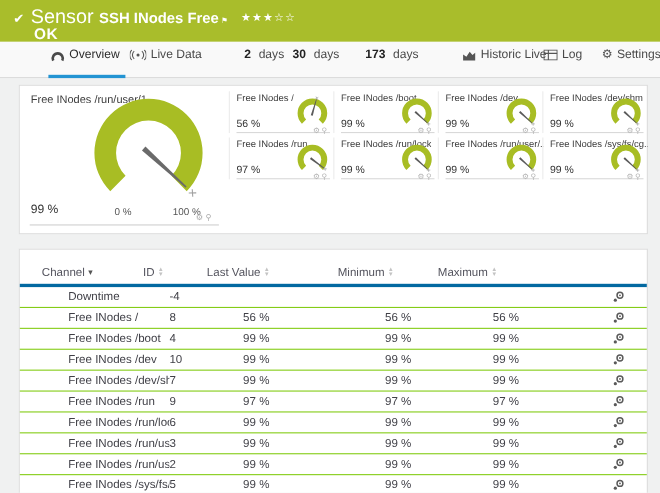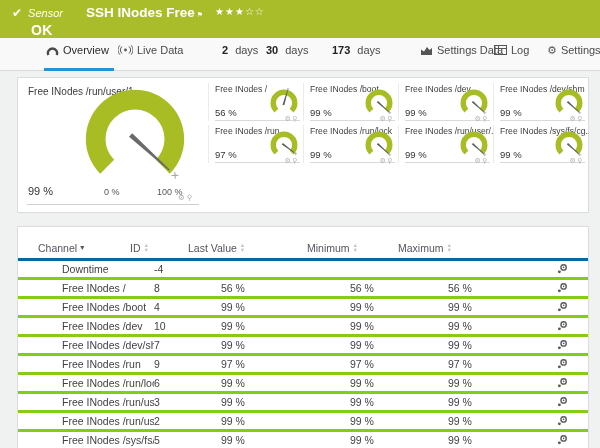--- a/index.html
+++ b/index.html
@@ -4,21 +4,21 @@
 <style>
   * { margin:0; padding:0; box-sizing:border-box; }
   html,body { width:600px; height:448px; overflow:hidden; background:#f0f1f1;
     font-family:"Liberation Sans","DejaVu Sans",sans-serif; }
   .app { position:relative; width:600px; height:448px; }
 
   
   .statusbar { position:absolute; left:0; top:0; width:600px; height:38px; background:#a9bd2b; color:#fff; }
   .hdr-line { position:absolute; left:12px; top:5px; display:flex; align-items:baseline; white-space:nowrap; }
   .hdr-check { font-size:12px; margin-right:6px; }
-  .hdr-kind { font-style:italic; font-size:11px; font-weight:400; margin-right:23px; }
+  .hdr-kind { font-size:18px; font-weight:400; margin-right:5px; }
   .hdr-title { font-size:13.5px; font-weight:600; }
   .hdr-flag { font-size:7px; vertical-align:super; margin-left:2px; }
   .hdr-stars { font-size:10px; margin-left:12px; letter-spacing:1px; position:relative; top:-2px; }
   .hdr-ok { position:absolute; left:31px; top:22px; font-size:14px; font-weight:bold; letter-spacing:.3px; }
 
   
   .tabbar { position:absolute; left:0; top:38px; width:600px; height:33px; background:#f9f9f9; border-bottom:1px solid #dcdcdc; font-size:11px; color:#4a4a4a; }
   .tab { position:absolute; top:0; height:24px; line-height:33px; white-space:nowrap; cursor:pointer; display:flex; align-items:center; gap:4px; }
   .tab svg, .tab .gearchar { flex:0 0 auto; }
   .tab .num { font-weight:bold; color:#222; margin-right:3px; }
@@ -50,21 +50,21 @@
   .gpct { position:absolute; left:6px; bottom:3px; font-size:9.5px; color:#333; }
   .grule { position:absolute; left:6px; right:3px; bottom:0; border-top:1px solid #d9d9d9; }
   .gicons { position:absolute; right:4px; bottom:-2px; font-size:7px; color:#b5b5b5; letter-spacing:1.5px; }
 
   
   .thead, .trow { display:grid; grid-template-columns:92px 58px 119px 91px 135px 1fr; align-items:center; padding-left:20px; }
   .thead { margin-top:10px; height:24px; border-bottom:3px solid #0369a1; font-size:10.5px; color:#54545e; }
   .th { display:flex; align-items:center; gap:3px; cursor:pointer; }
   .sort-active { font-size:8px; color:#555; }
   .sort { display:inline-flex; flex-direction:column; font-size:5.5px; line-height:4.5px; color:#c3c3c3; }
-  .trow { height:19px; border-bottom:3px solid #84cc16; font-size:10.5px; color:#3f3f46; cursor:pointer;padding-left:44px; }
+  .trow { height:19px; border-bottom:1px solid #84cc16; font-size:10.5px; color:#3f3f46; cursor:pointer;padding-left:44px; }
   .tc { white-space:nowrap; overflow:hidden; }
   .c-last { padding-left:9px; } .c-min { padding-left:19px; } .c-max { padding-left:26px; }
   .c-icon { line-height:0; }
 </style>
 </head>
 <body>
 
 <div class="app">
 
   <div class="statusbar">
@@ -101,21 +101,21 @@
         <span>days</span>
     </div>
     <div class="tab" style="left:332px">
       <span class="num">173</span>
         <span>days</span>
     </div>
     <div class="tab" style="left:420px">
       <svg width="13" height="11" viewBox="0 0 13 11">
           <path d="M1 10 V4.5 l3 2 3-4.5 2.5 3 2.5-2 V10 Z" fill="#555"></path>
         </svg>
-      <span>Settings Data</span>
+      <span>Historic Live</span>
     </div>
     <div class="tab" style="left:494px">
       <svg width="13" height="10" viewBox="0 0 13 10">
           <rect x="0.5" y="0.5" width="12" height="9" fill="none" stroke="#555"></rect>
           <line x1="0.5" y1="3.5" x2="12.5" y2="3.5" stroke="#555"></line>
           <line x1="4.5" y1="0.5" x2="4.5" y2="9.5" stroke="#555"></line>
         </svg>
       <span>Log</span>
     </div>
     <div class="tab" style="left:547px">

